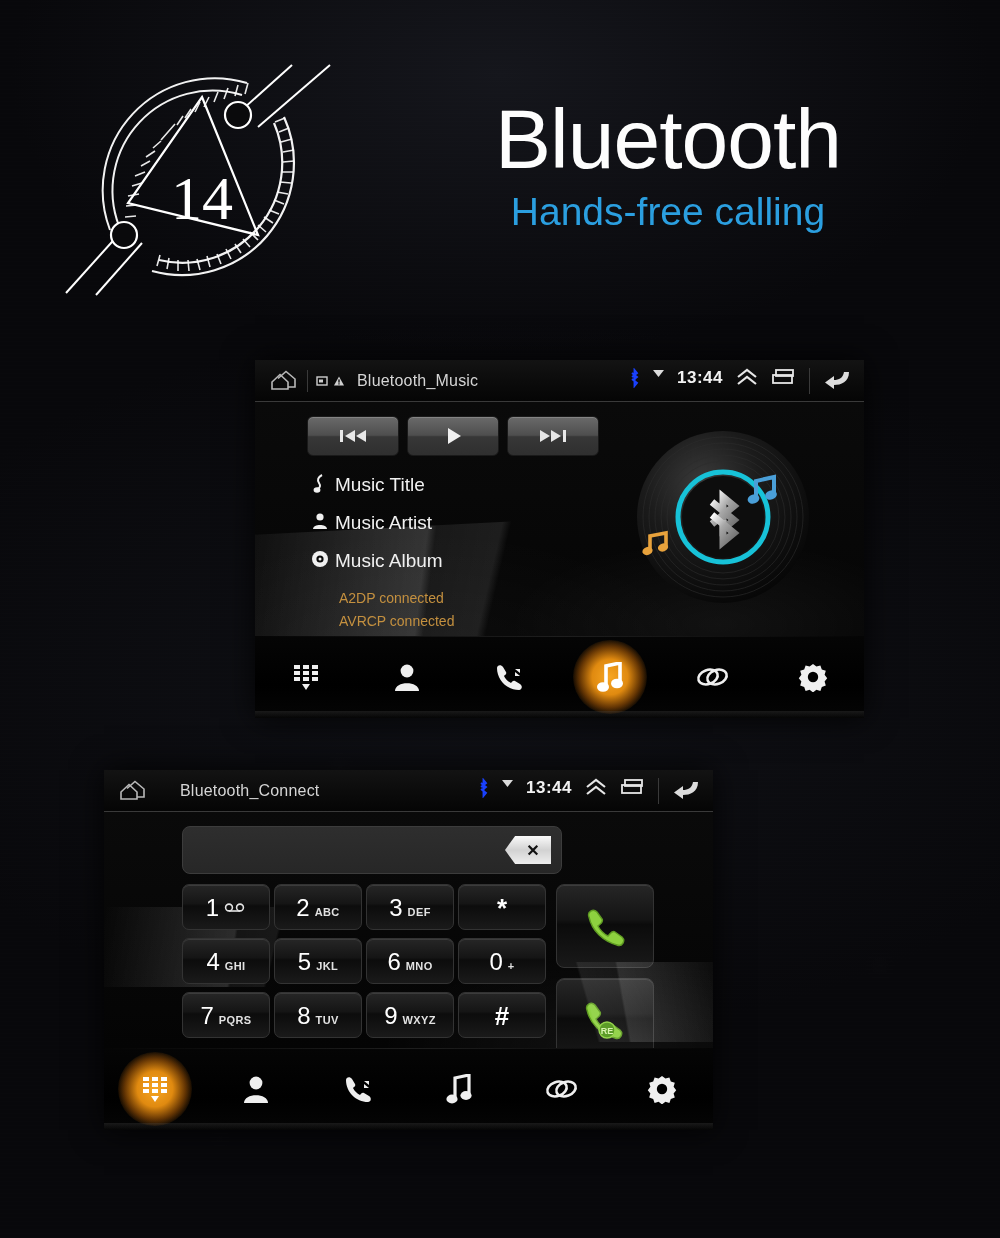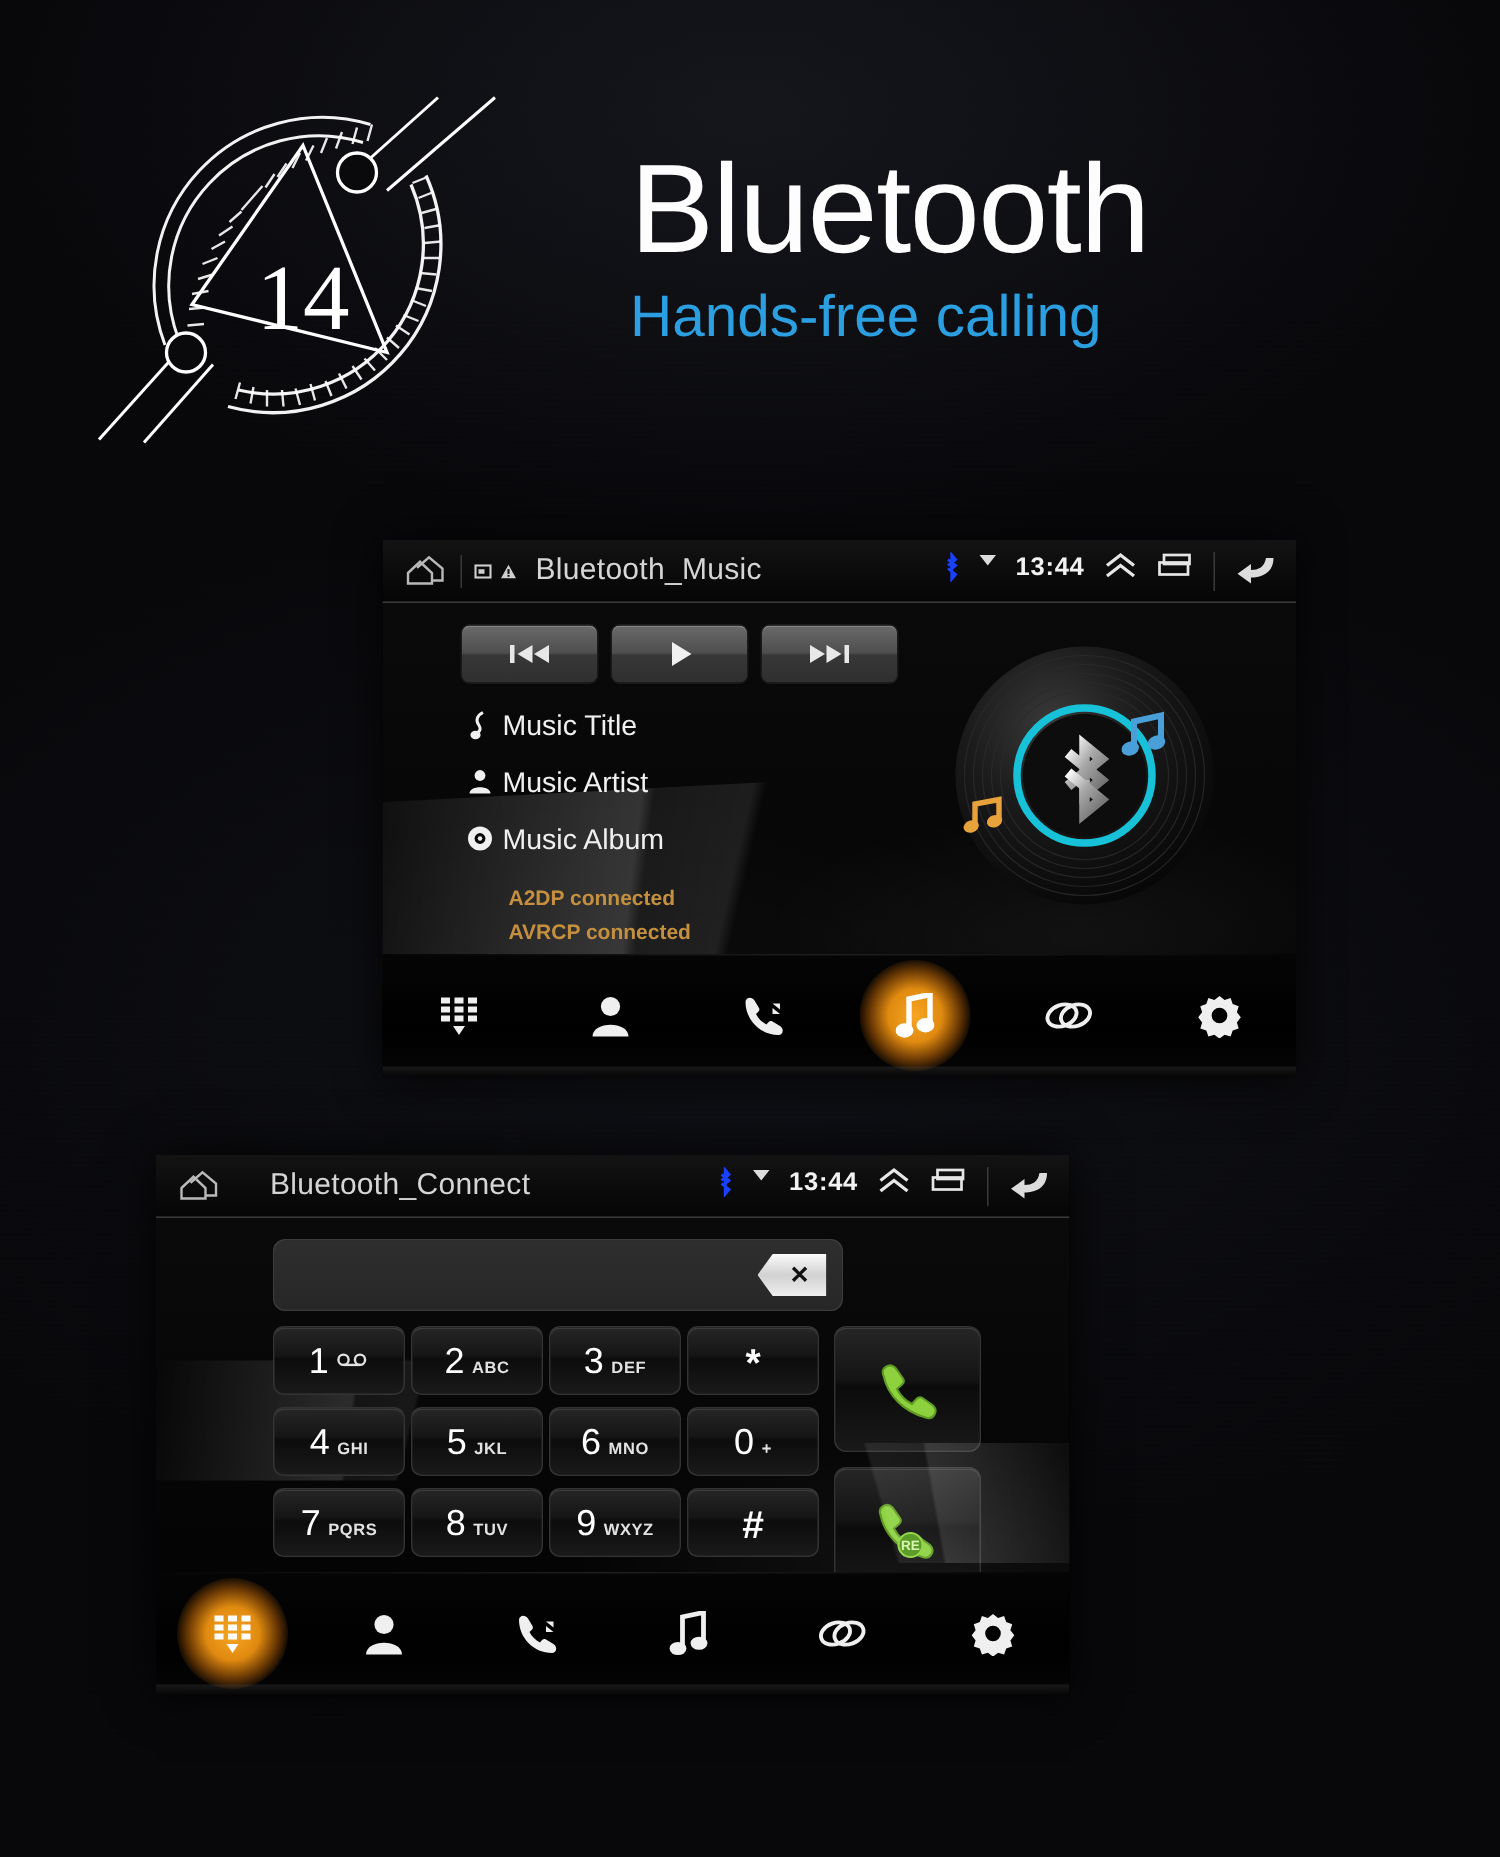--- a/index.html
+++ b/index.html
@@ -22,21 +22,21 @@
       radial-gradient(circle 26px at 78% 30%, rgba(255,255,255,.018), rgba(0,0,0,0) 70%),
       radial-gradient(circle 34px at 88% 78%, rgba(255,255,255,.015), rgba(0,0,0,0) 70%),
       radial-gradient(circle 20px at 58% 88%, rgba(255,255,255,.015), rgba(0,0,0,0) 70%),
       radial-gradient(circle 28px at 22% 92%, rgba(255,255,255,.013), rgba(0,0,0,0) 70%);
   }
 
   
   .hero { position:absolute; left:0; top:0; width:1000px; height:330px; }
   .emblem { position:absolute; left:62px; top:55px; width:280px; height:250px; }
   .emblem svg { display:block; }
-  .hero-text { position:absolute; left:420px; top:95px; width:470px; text-align:left; }
+  .hero-text { position:absolute; left:433px; top:95px; width:470px; text-align:center; }
   .hero-title {
     font-size:84px; line-height:88px; color:#fdfdfd; font-weight:300;
     letter-spacing:-1px;
   }
   .hero-sub {
     font-size:39px; line-height:45px; color:#2b9fe0; font-weight:400; margin-top:6px;
   }
 
   
   .screen {
@@ -53,21 +53,21 @@
     border-bottom:1px solid #202020;
     display:flex; align-items:center; color:#cfcfcf;
   }
   .statusbar::after{
     content:""; position:absolute; left:0; right:0; bottom:-3px; height:3px;
     background:linear-gradient(180deg, rgba(120,120,120,.35), rgba(0,0,0,0));
   }
   .sb-home { margin-left:14px; display:flex; align-items:center; }
   .sb-mini { display:flex; align-items:center; gap:5px; margin-left:8px; padding-left:8px;
              border-left:1px solid #3a3a3a; height:22px; }
-  .sb-title { margin-left:12px; font-size:20px; color:#d5d5d5; letter-spacing:.2px; }
+  .sb-title { margin-left:12px; font-size:16px; color:#d5d5d5; letter-spacing:.2px; }
   .sb-right { margin-left:auto; display:flex; gap:12px; padding-right:12px; }
   .sb-time { font-size:17px; font-weight:bold; color:#f2f2f2; letter-spacing:.5px; }
   .sb-sep { width:1px; height:26px; background:#3a3a3a; }
 
   
   .music-body {
     position:relative; height:234px; width:100%;
     background:
       radial-gradient(ellipse 300px 120px at 76% 95%, rgba(255,255,255,.05), rgba(0,0,0,0) 70%),
       radial-gradient(ellipse 420px 220px at 28% 120%, rgba(255,255,255,.035), rgba(0,0,0,0) 70%),
@@ -84,21 +84,21 @@
   .tbtn {
     width:92px; height:40px; border-radius:6px;
     background:linear-gradient(180deg,#6a6a6a 0%, #4e4e4e 48%, #373737 52%, #2f2f2f 100%);
     border:1px solid #1a1a1a; display:flex; align-items:center; justify-content:center;
     box-shadow:inset 0 1px 0 rgba(255,255,255,.18);
   }
   .meta { position:absolute; left:50px; top:72px; }
   .meta-row { display:flex; align-items:flex-start; height:38px; }
   .meta-ico { width:30px; display:flex; justify-content:center; align-items:center; }
   .meta-txt { font-size:19px; color:#f0f0f0; }
-  .status-lines { position:absolute; left:84px; top:185px;font-weight:bold; }
+  .status-lines { position:absolute; left:84px; top:185px; }
   .status-line { font-size:14px; color:#c4903f; line-height:23px; }
 
   
   .vinyl { position:absolute; right:48px; top:22px; width:186px; height:186px; }
 
   
   .navbar {
     position:relative; height:82px; width:100%;
     background:linear-gradient(180deg,#050505 0%, #000 60%, #050505 100%);
     display:flex; align-items:center;

